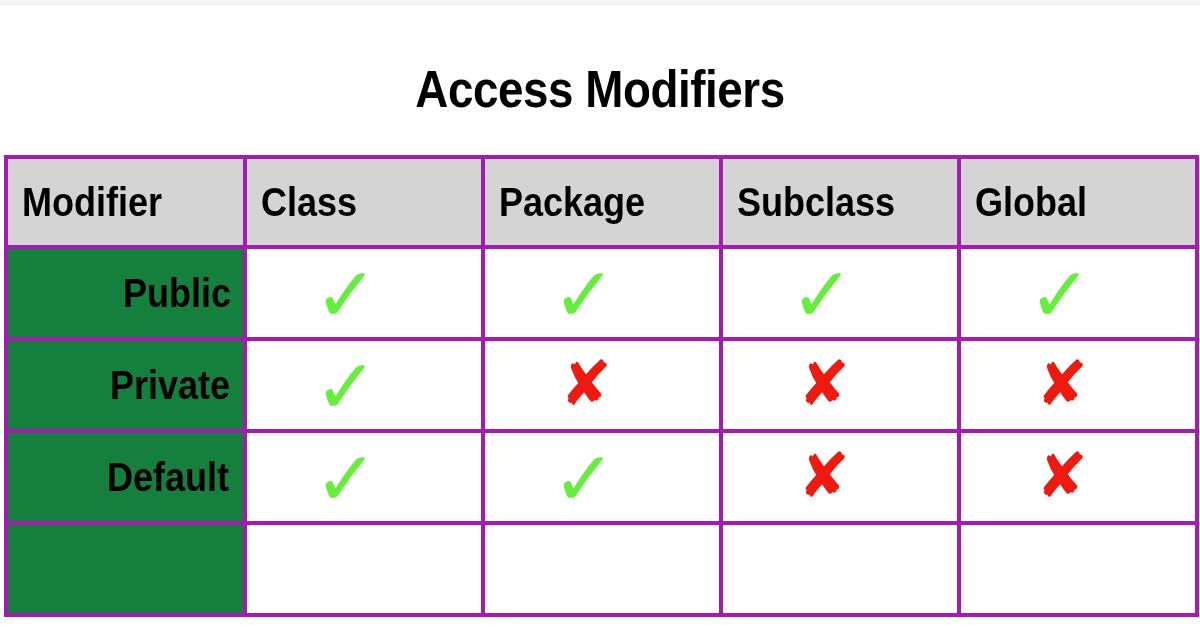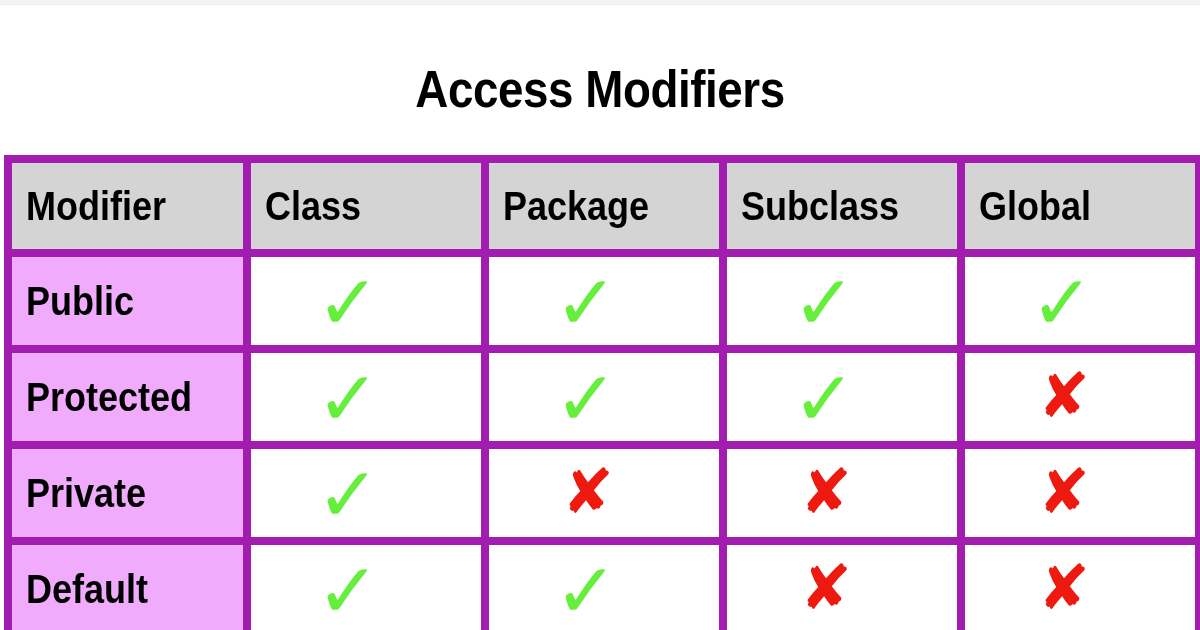--- a/index.html
+++ b/index.html
@@ -45,21 +45,21 @@
     position: absolute;
     left: 4px;
     top: 155px;
     width: 1190px;
     border-collapse: collapse;
     table-layout: fixed;
   }
 
   #modifier-table td,
   #modifier-table th {
-    border: 8px solid #a21caf;
+    border: 4px solid #a21caf;
     padding: 0;
     margin: 8px;
     vertical-align: middle;
   }
 
   
   col.c-label  { width: 239px; }
   col.c-data   { width: 238px; }
 
   .header-cell {
@@ -73,23 +73,23 @@
     color: #000000;
     white-space: nowrap;
   }
   .header-cell span {
     display: inline-block;
     transform: scaleX(0.90);
     transform-origin: left center;
   }
 
   .row-label {
-    background: #f0abfc;
+    background: #15803d;
     height: 88px;
-    text-align: left;
+    text-align: right;
     padding-left: 14px !important;
     font-family: "Liberation Sans Narrow", "Liberation Sans", sans-serif;
     font-size: 40px;
     font-weight: bold;
     color: #000000;
     white-space: nowrap;
   }
   .row-label span {
     display: inline-block;
     transform: scaleX(0.90);
@@ -153,27 +153,20 @@
   </thead>
   <tbody id="table-body">
       <tr>
         <td class="row-label"><span>Public</span></td>
         <td class="data-cell"><span class="mark mark-yes">✓</span></td>
         <td class="data-cell"><span class="mark mark-yes">✓</span></td>
         <td class="data-cell"><span class="mark mark-yes">✓</span></td>
         <td class="data-cell"><span class="mark mark-yes">✓</span></td>
       </tr>
       <tr>
-        <td class="row-label"><span>Protected</span></td>
-        <td class="data-cell"><span class="mark mark-yes">✓</span></td>
-        <td class="data-cell"><span class="mark mark-yes">✓</span></td>
-        <td class="data-cell"><span class="mark mark-yes">✓</span></td>
-        <td class="data-cell"><span class="mark mark-no">✘</span></td>
-      </tr>
-      <tr>
         <td class="row-label"><span>Private</span></td>
         <td class="data-cell"><span class="mark mark-yes">✓</span></td>
         <td class="data-cell"><span class="mark mark-no">✘</span></td>
         <td class="data-cell"><span class="mark mark-no">✘</span></td>
         <td class="data-cell"><span class="mark mark-no">✘</span></td>
       </tr>
       <tr>
         <td class="row-label"><span>Default</span></td>
         <td class="data-cell"><span class="mark mark-yes">✓</span></td>
         <td class="data-cell"><span class="mark mark-yes">✓</span></td>

